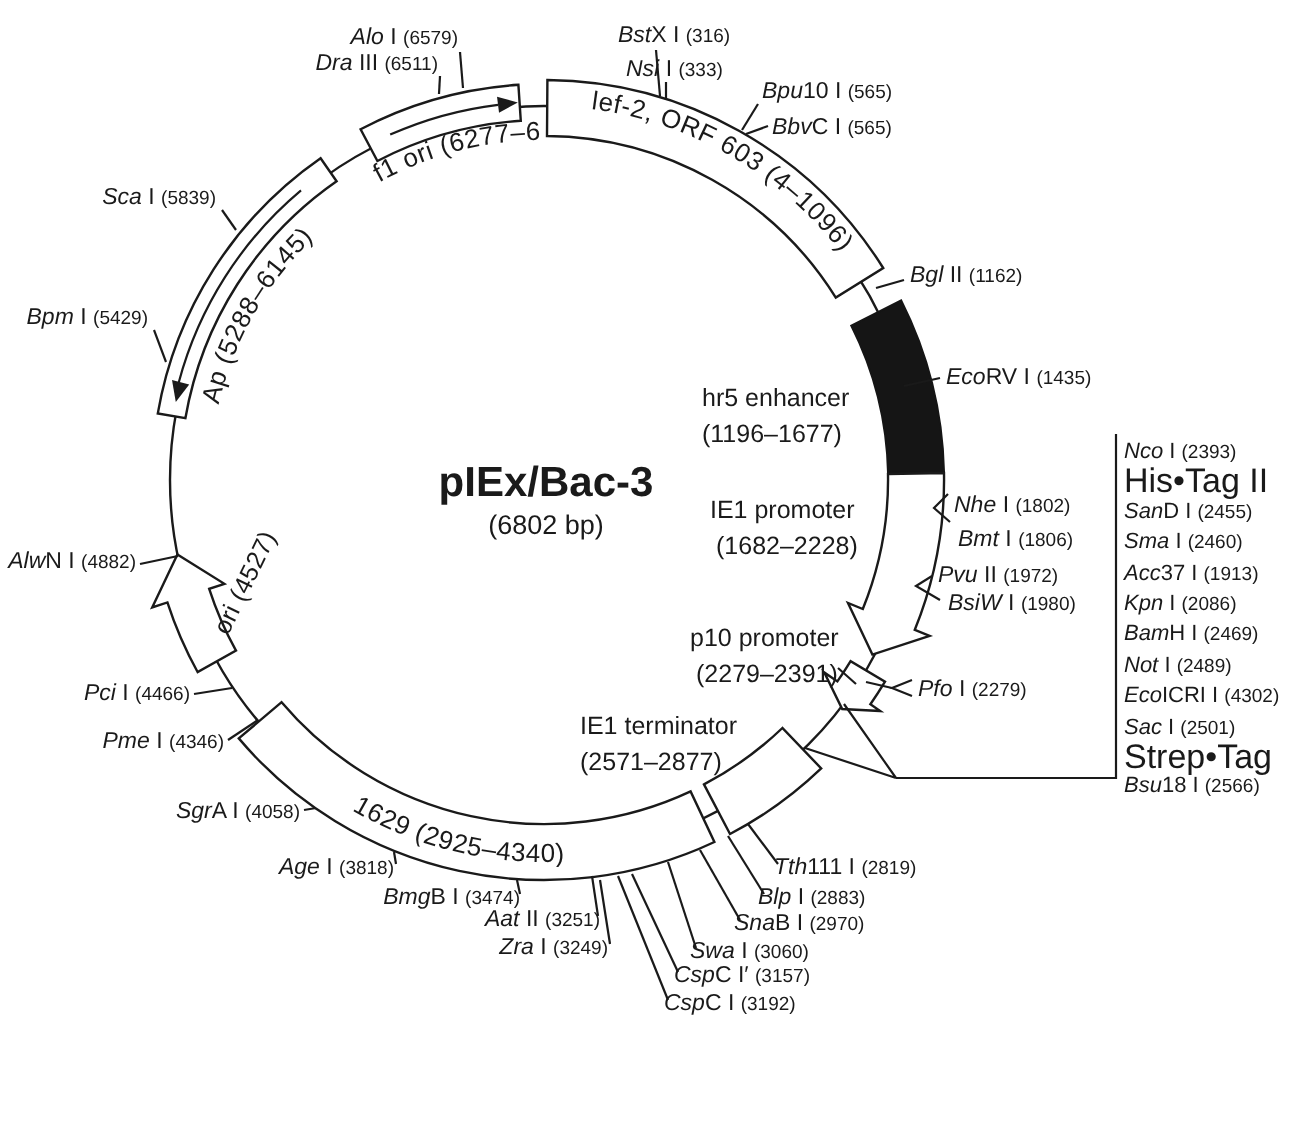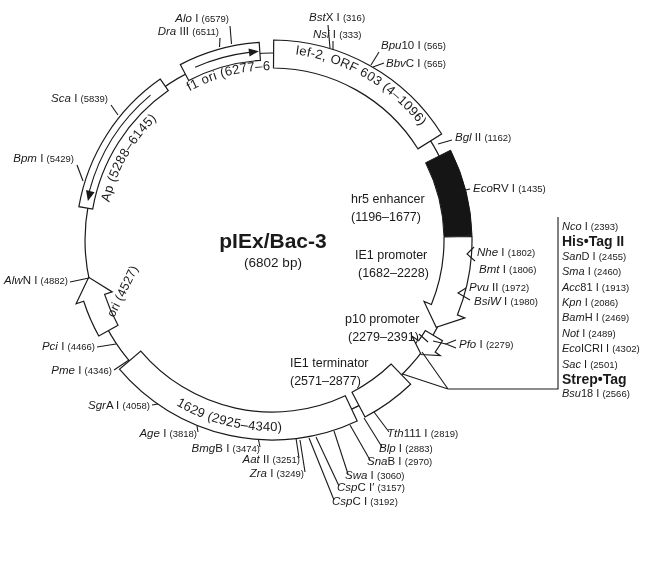--- a/index.html
+++ b/index.html
@@ -15,21 +15,21 @@
   .bandlbl-sm{font-size:12.5px;letter-spacing:.2px;}
   .ttl{font-size:21px;font-weight:bold;}
   .sub{font-size:13.5px;}
   .ln{stroke:#1a1a1a;stroke-width:1.1;fill:none;}
   .band{fill:#ffffff;stroke:#1a1a1a;stroke-width:1.2;}
   .black{fill:#151515;stroke:#151515;}
   .ring{fill:none;stroke:#1a1a1a;stroke-width:1.2;}
   .ah{fill:#1a1a1a;stroke:none;}
   .mcs{position:absolute;left:562px;top:219px;font-size:11px;line-height:14.4px;white-space:nowrap;}
   .mcs .num{font-size:9.5px;margin-top:43px;}
-  .mcs .bold{font-weight:bold;font-size:14px;}
+  .mcs .bold{font-weight:normal;font-size:17px;}
   .mcs i{font-style:italic;}
 </style>
 </head>
 <body>
 
 <div id="stage">
 <svg width="658" height="571" viewBox="0 0 658 571">
   <defs>
     <path id="pLef2" d="M291.6,54 A188,188 0 0 1 430.6,140.9"></path>
     <path id="pF1" d="M189.6,91.3 A170,170 0 0 1 269,70"></path>
@@ -134,21 +134,21 @@
     <line class="ln" x1="470" y1="189" x2="452" y2="193"></line>
         <text class="site" x="473" y="192"><tspan class="it">Eco</tspan><tspan>RV I</tspan> <tspan class="num">(1435)</tspan></text>
   </g>
 </svg>
 
 <div class="mcs">
   <div><i>Nco</i> <span>I</span> <span class="num">(2393)</span></div>
   <div class="bold">His•Tag II</div>
   <div><i>San</i><span>D I</span> <span class="num">(2455)</span></div>
   <div><i>Sma</i> <span>I</span> <span class="num">(2460)</span></div>
-  <div><i>Acc</i><span>81 I</span> <span class="num">(1913)</span></div>
+  <div><i>Acc</i><span>37 I</span> <span class="num">(1913)</span></div>
   <div><i>Kpn</i> <span>I</span> <span class="num">(2086)</span></div>
   <div><i>Bam</i><span>H I</span> <span class="num">(2469)</span></div>
   <div><i>Not</i> <span>I</span> <span class="num">(2489)</span></div>
   <div><i>Eco</i><span>ICRI I</span> <span class="num">(4302)</span></div>
   <div><i>Sac</i> <span>I</span> <span class="num">(2501)</span></div>
   <div class="bold">Strep•Tag</div>
   <div><i>Bsu</i><span>18 I</span> <span class="num">(2566)</span></div>
 </div>
 </div>
 

